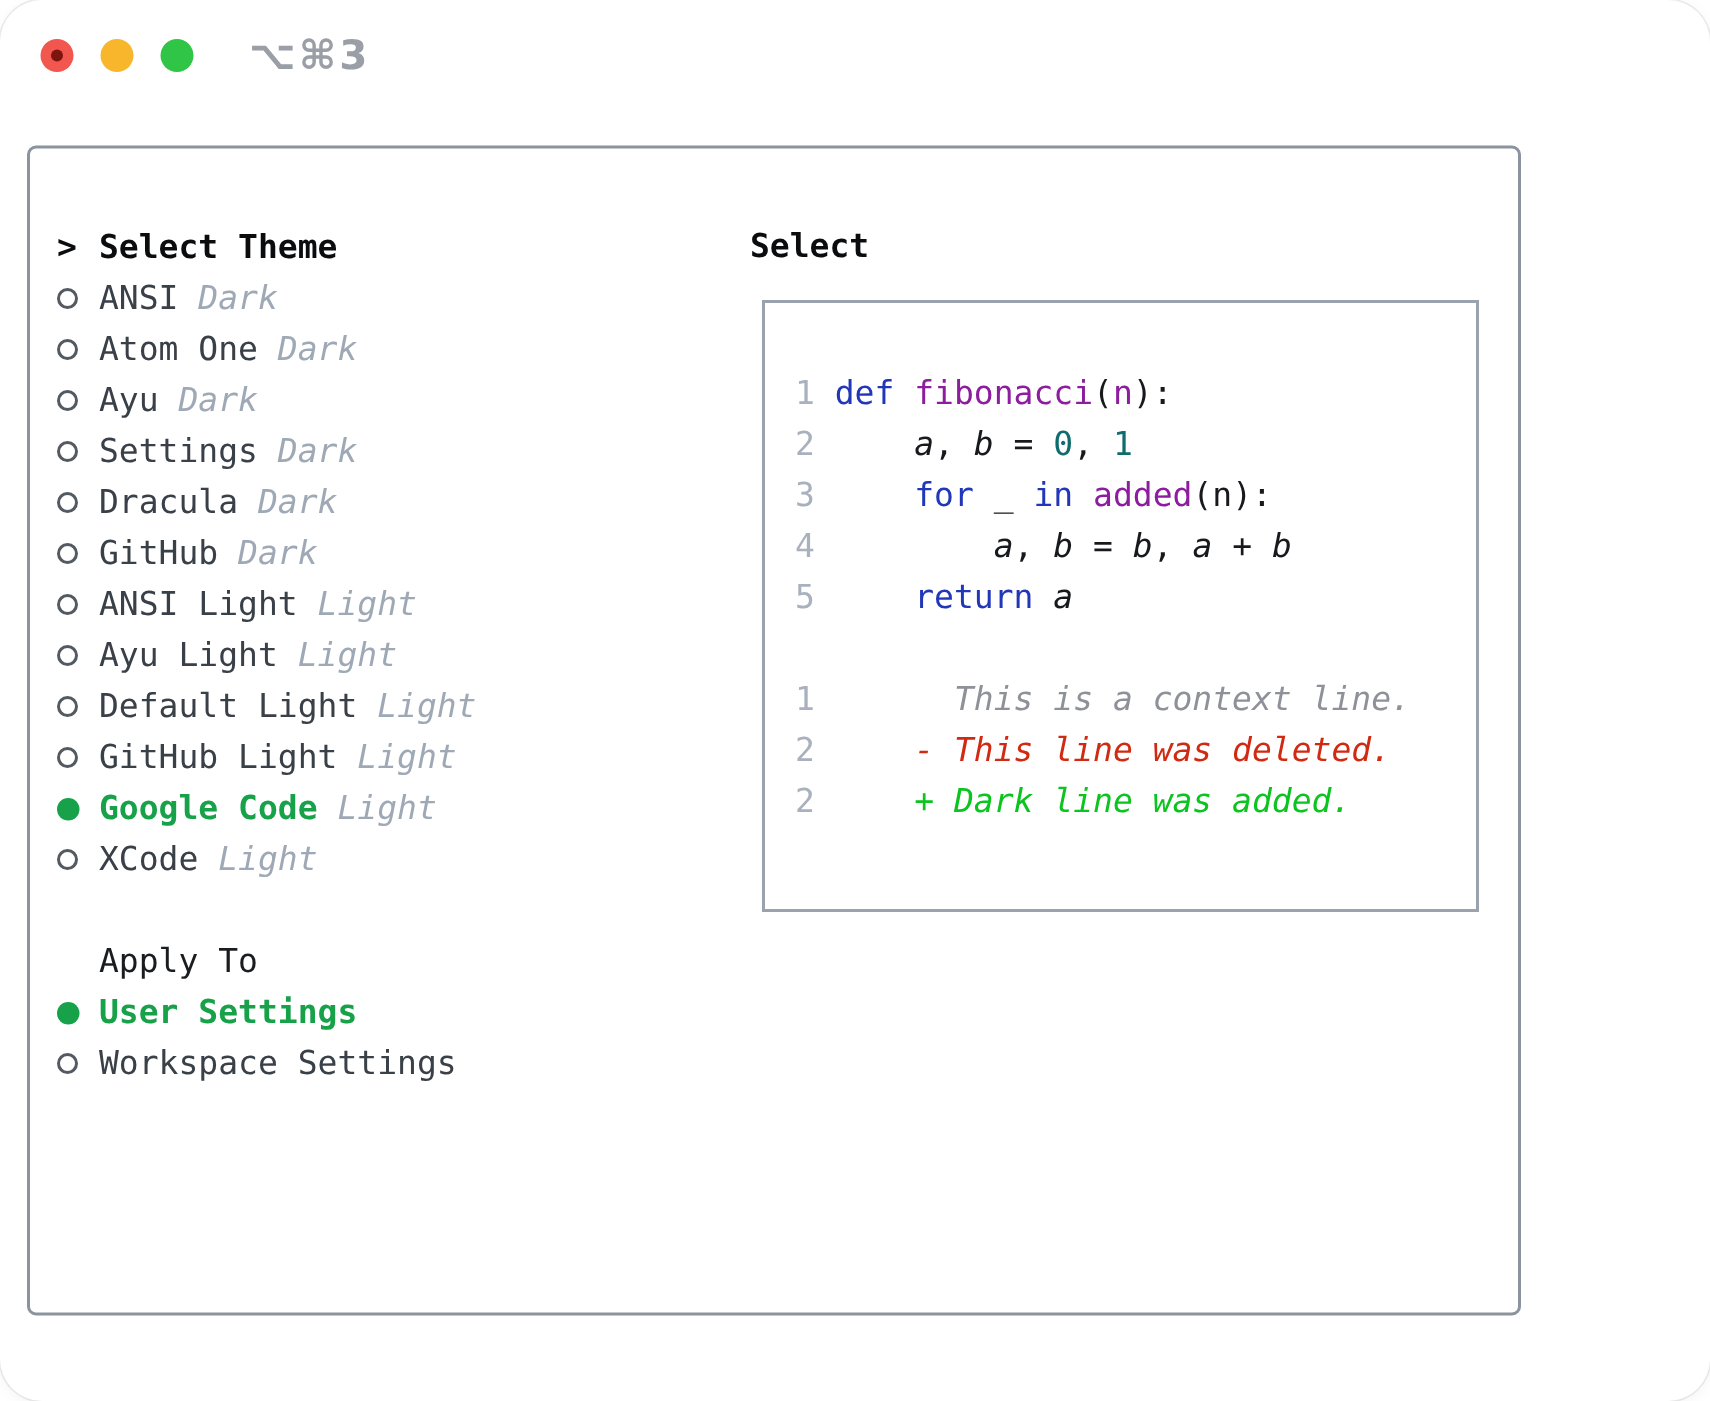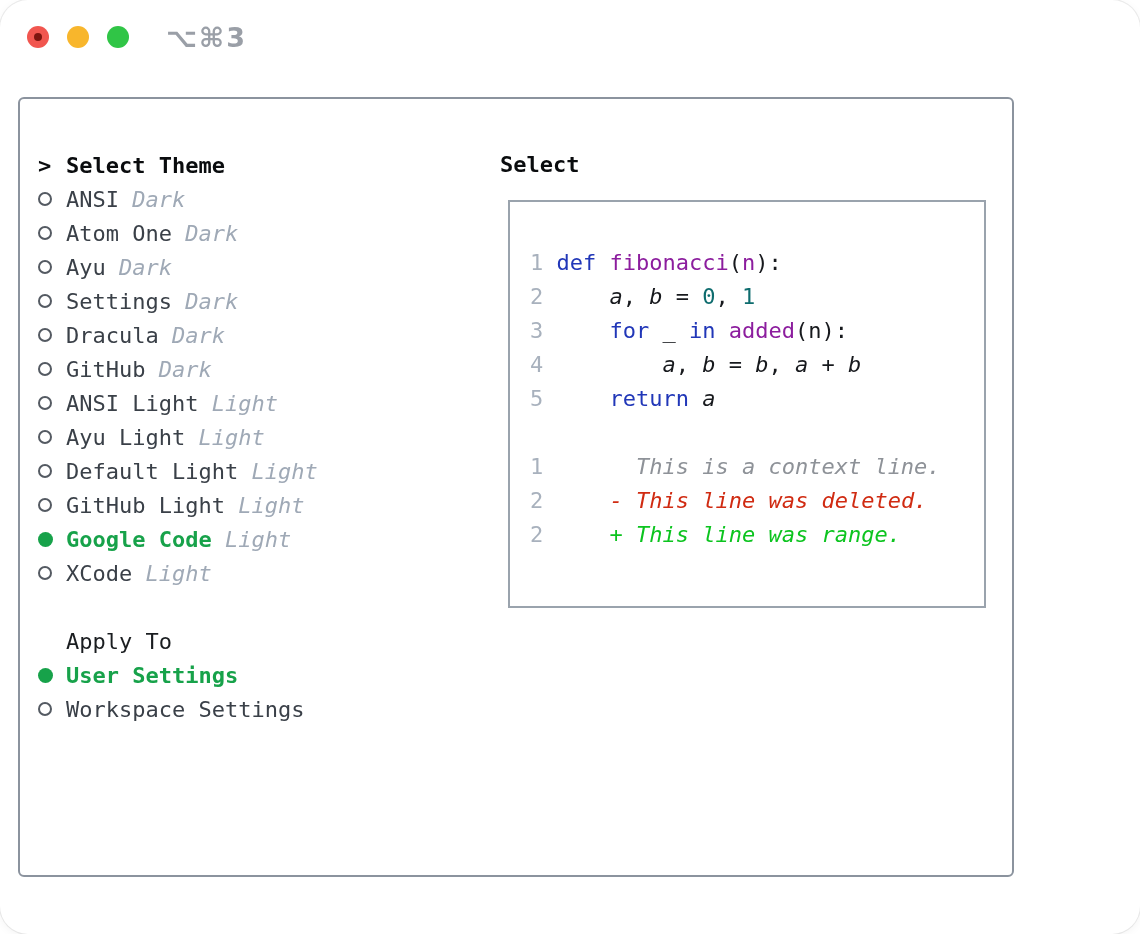--- a/index.html
+++ b/index.html
@@ -122,16 +122,16 @@
   <div class="preview-box"></div>
   <div class="code" id="code">
       <div class="code-line"><span class="tk-num">1</span><span class="tk-pl"> </span><span class="tk-kw">def</span><span class="tk-pl"> </span><span class="tk-fn">fibonacci</span><span class="tk-pl">(</span><span class="tk-fn">n</span><span class="tk-pl">):</span></div>
       <div class="code-line"><span class="tk-num">2</span><span class="tk-pl">     </span><span class="tk-var">a</span><span class="tk-pl">, </span><span class="tk-var">b</span><span class="tk-pl"> = </span><span class="tk-lit">0</span><span class="tk-pl">, </span><span class="tk-lit">1</span></div>
       <div class="code-line"><span class="tk-num">3</span><span class="tk-pl">     </span><span class="tk-kw">for</span><span class="tk-pl"> _ </span><span class="tk-kw">in</span><span class="tk-pl"> </span><span class="tk-fn">added</span><span class="tk-pl">(n):</span></div>
       <div class="code-line"><span class="tk-num">4</span><span class="tk-pl">         </span><span class="tk-var">a</span><span class="tk-pl">, </span><span class="tk-var">b</span><span class="tk-pl"> = </span><span class="tk-var">b</span><span class="tk-pl">, </span><span class="tk-var">a</span><span class="tk-pl"> + </span><span class="tk-var">b</span></div>
       <div class="code-line"><span class="tk-num">5</span><span class="tk-pl">     </span><span class="tk-kw">return</span><span class="tk-pl"> </span><span class="tk-var">a</span></div>
       <div class="code-line"></div>
       <div class="code-line"><span class="tk-num">1</span><span class="tk-pl">       </span><span class="tk-ctx">This is a context line.</span></div>
       <div class="code-line"><span class="tk-num">2</span><span class="tk-pl">     </span><span class="tk-del">- This line was deleted.</span></div>
-      <div class="code-line"><span class="tk-num">2</span><span class="tk-pl">     </span><span class="tk-add">+ This line was range.</span></div>
+      <div class="code-line"><span class="tk-num">2</span><span class="tk-pl">     </span><span class="tk-add">+ Dark line was added.</span></div>
     </div>
 
 </div>
 
 </body></html>

